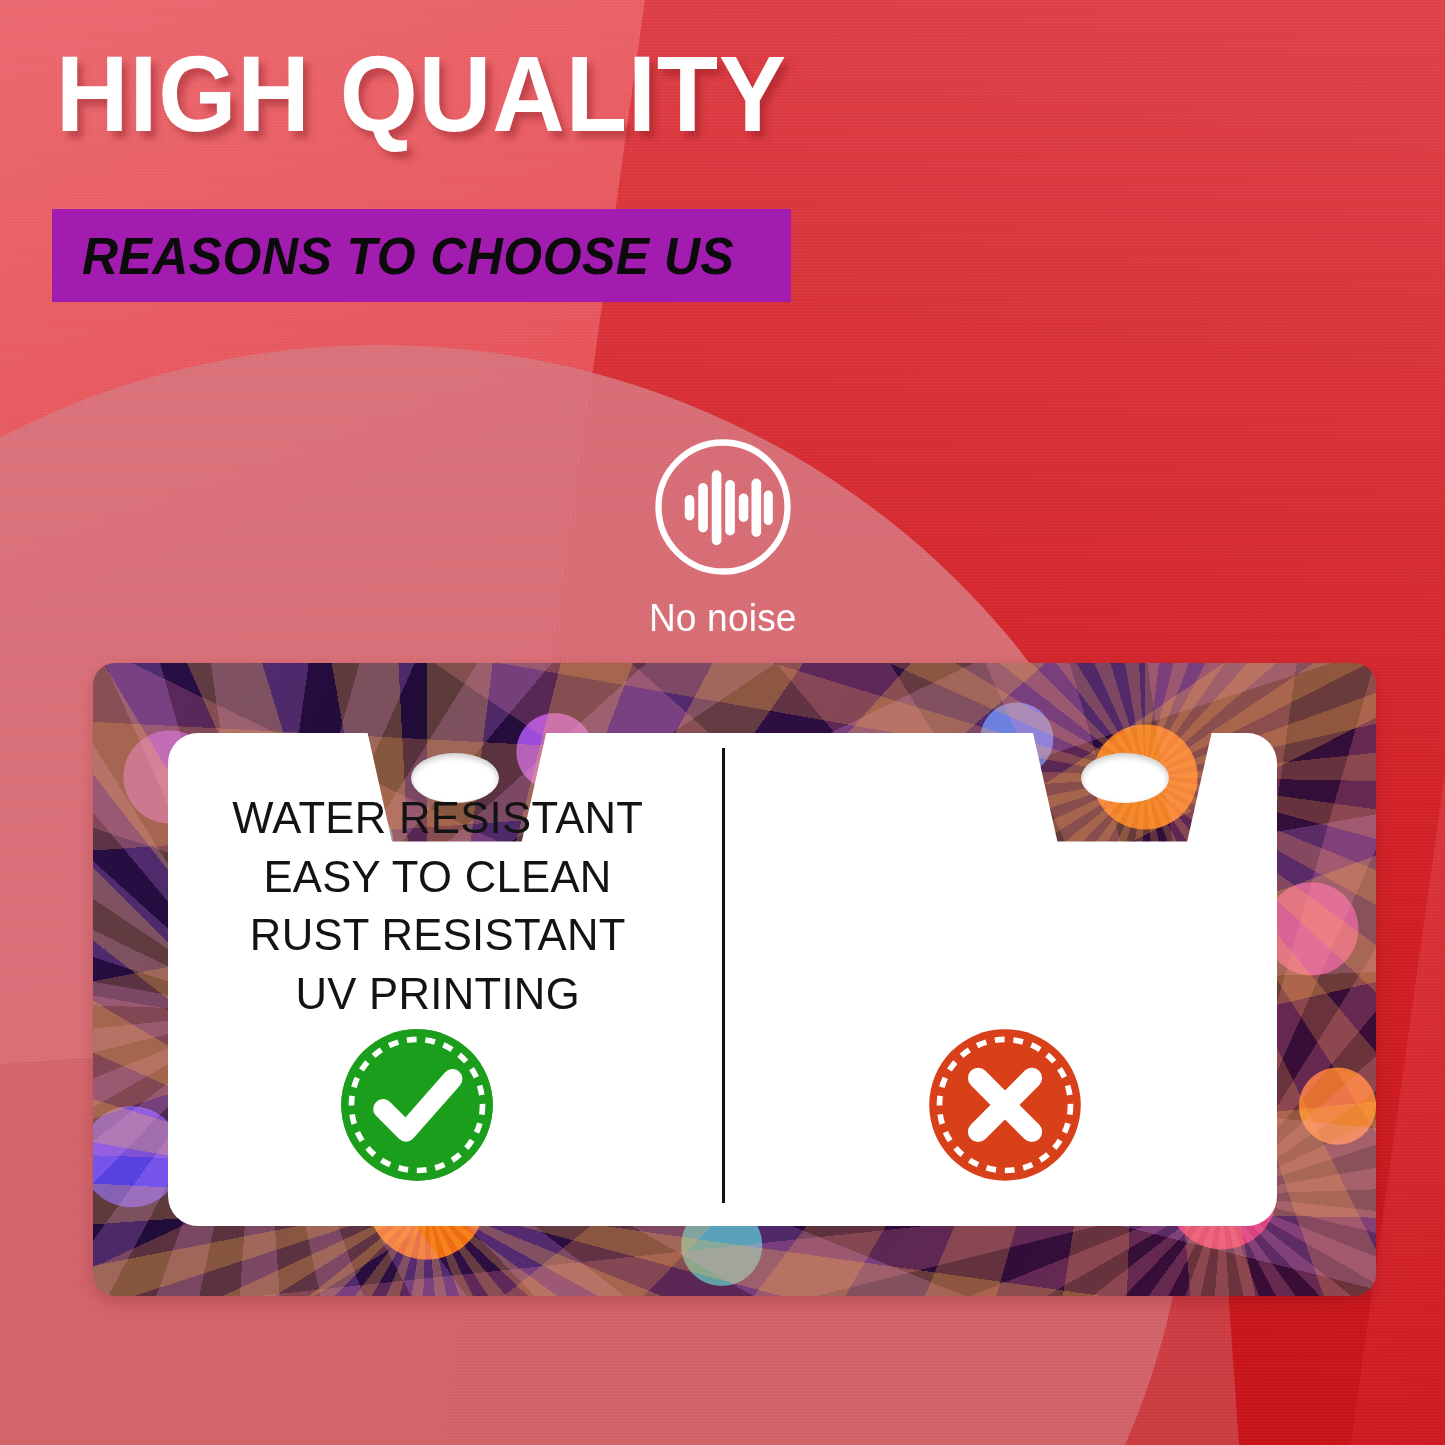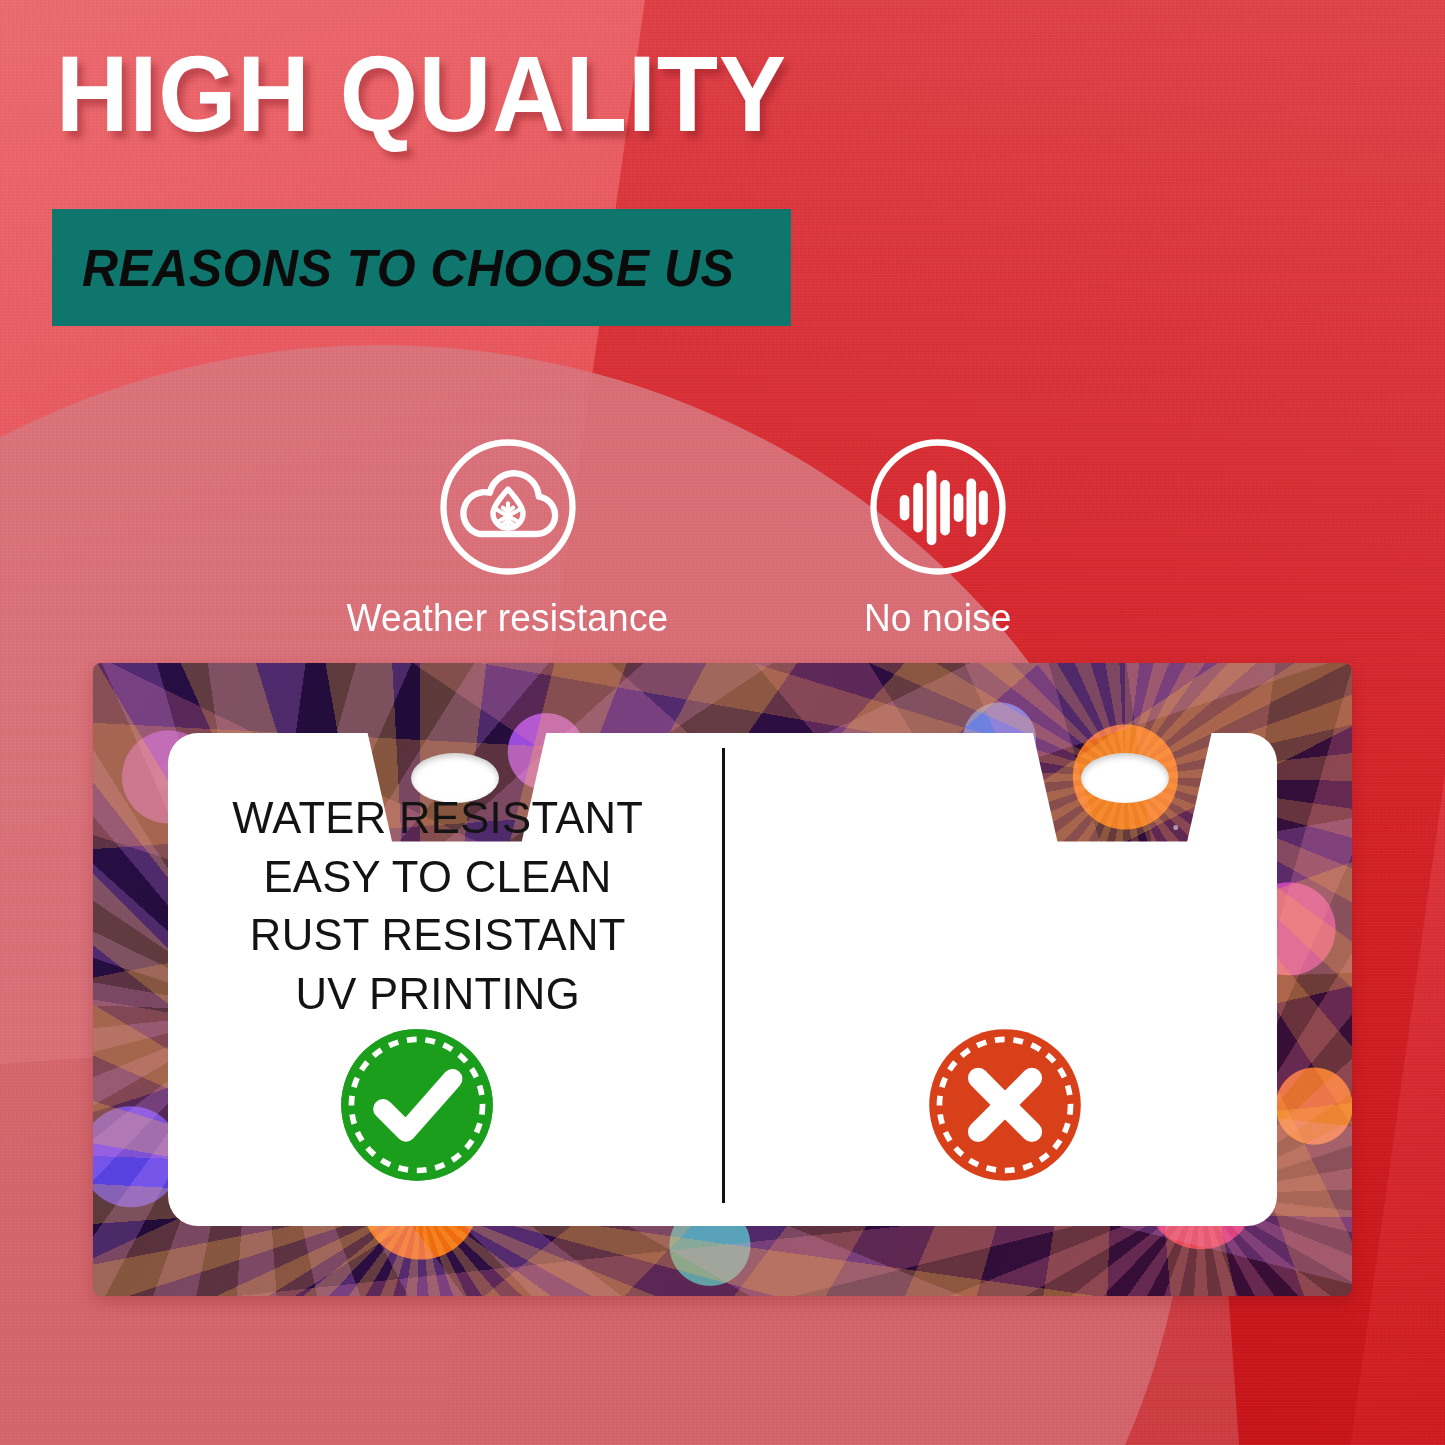--- a/index.html
+++ b/index.html
@@ -79,24 +79,24 @@
     transform: scaleX(.93);
     transform-origin: left top;
     text-shadow: 6px 7px 7px rgba(130, 20, 28, .38);
     white-space: nowrap;
   }
 
   .subbanner {
     position: absolute;
     left: 52px;
     top: 209px;
-    background: #0f766e;
+    background: #a21caf;
     padding: 14px 30px 14px 30px;
     box-sizing: border-box;
-    height: 117px;
+    height: 93px;
     min-width: 648px;
     display: flex;
     align-items: center;
   }
   .subbanner-text {
     font-size: 52px;
     font-weight: 700;
     font-style: italic;
     color: #0B0B0B;
     letter-spacing: .5px;
@@ -138,23 +138,24 @@
     transform: scaleX(.95);
   }
 
   
   .plate {
     position: absolute;
     left: 93px;
     top: 663px;
     width: 1259px;
     height: 633px;
-    border-radius: 8px;
+    border-radius: 22px;
     overflow: hidden;
     box-shadow: 0 6px 16px rgba(100, 10, 18, .22);
+    padding-left: 24px;
   }
   .plate-art {
     position: absolute;
     inset: 0;
     background-color: #140a22;
     background-image:
       radial-gradient(circle at 6% 18%, rgba(126,62,200,.95) 0 46px, transparent 47px),
       radial-gradient(circle at 6% 18%, rgba(255,255,255,.50) 0 13px, transparent 14px),
       radial-gradient(circle at 13% 55%, rgba(196,52,190,.92) 0 56px, transparent 57px),
       radial-gradient(circle at 13% 55%, rgba(120,220,240,.55) 0 18px, transparent 19px),
@@ -285,39 +286,20 @@
   <div class="bg-grain"></div>
 
   <div class="headline">HIGH QUALITY</div>
 
   <div class="subbanner">
     <span class="subbanner-text">REASONS TO CHOOSE US</span>
   </div>
 
   <div class="features">
 
-    <div class="feature">
-      <div class="feature-icon-wrap">
-        <svg width="150" height="150" viewBox="0 0 100 100" aria-hidden="true">
-          <circle cx="50" cy="50" r="43" fill="none" stroke="#FFFFFF" stroke-width="4.2"></circle>
-          <path d="M31 68 h38 a12.5 12.5 0 0 0 1.5 -24.9 a16.5 16.5 0 0 0 -32.6 -2.6 A11.5 11.5 0 0 0 31 68 z" fill="none" stroke="#FFFFFF" stroke-width="4.2" stroke-linejoin="round"></path>
-          <path d="M50 38 c6.5 7.5 10 12.2 10 16.1 a10 10 0 0 1 -20 0 C40 50.2 43.5 45.5 50 38 z" fill="none" stroke="#FFFFFF" stroke-width="3.6" stroke-linejoin="round"></path>
-          <g stroke="#FFFFFF" stroke-width="2.7" stroke-linecap="round">
-            <line x1="50" y1="47.5" x2="50" y2="64.5"></line>
-            <line x1="42.6" y1="51.8" x2="57.4" y2="60.2"></line>
-            <line x1="42.6" y1="60.2" x2="57.4" y2="51.8"></line>
-            <line x1="46.6" y1="50.4" x2="50" y2="53.2"></line>
-            <line x1="53.4" y1="50.4" x2="50" y2="53.2"></line>
-            <line x1="46.6" y1="61.6" x2="50" y2="58.8"></line>
-            <line x1="53.4" y1="61.6" x2="50" y2="58.8"></line>
-          </g>
-        </svg>
-      </div>
-      <div class="feature-label">Weather resistance</div>
-    </div>
 
     <div class="feature">
       <div class="feature-icon-wrap">
         <svg width="150" height="150" viewBox="0 0 100 100" aria-hidden="true">
           <circle cx="50" cy="50" r="43" fill="none" stroke="#FFFFFF" stroke-width="4.2"></circle>
           <g fill="#FFFFFF">
             <rect x="24.5" y="42" width="6.4" height="17" rx="3.2"></rect>
             <rect x="33.5" y="34" width="6.4" height="33" rx="3.2"></rect>
             <rect x="42.5" y="25.5" width="6.4" height="50" rx="3.2"></rect>
             <rect x="51.5" y="32" width="6.4" height="37" rx="3.2"></rect>

